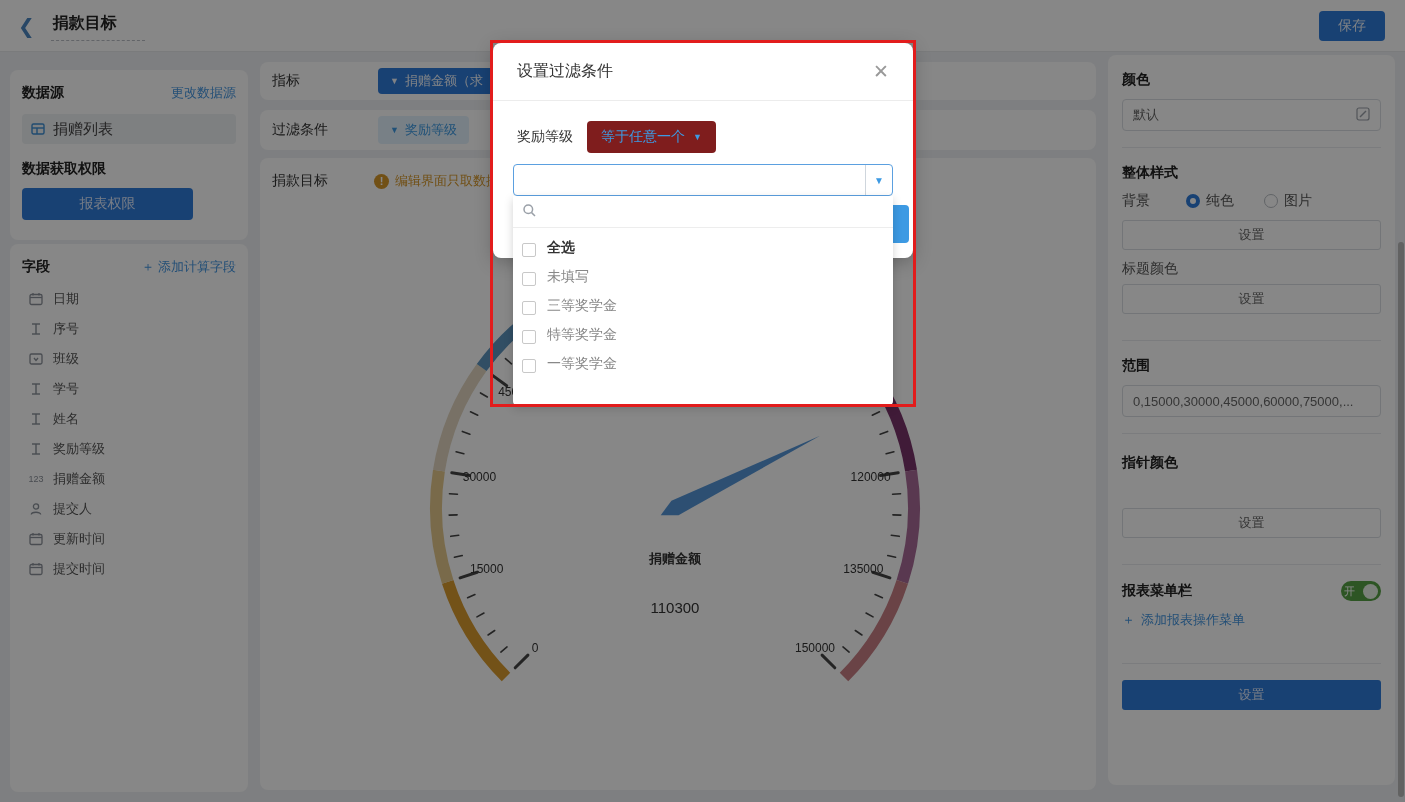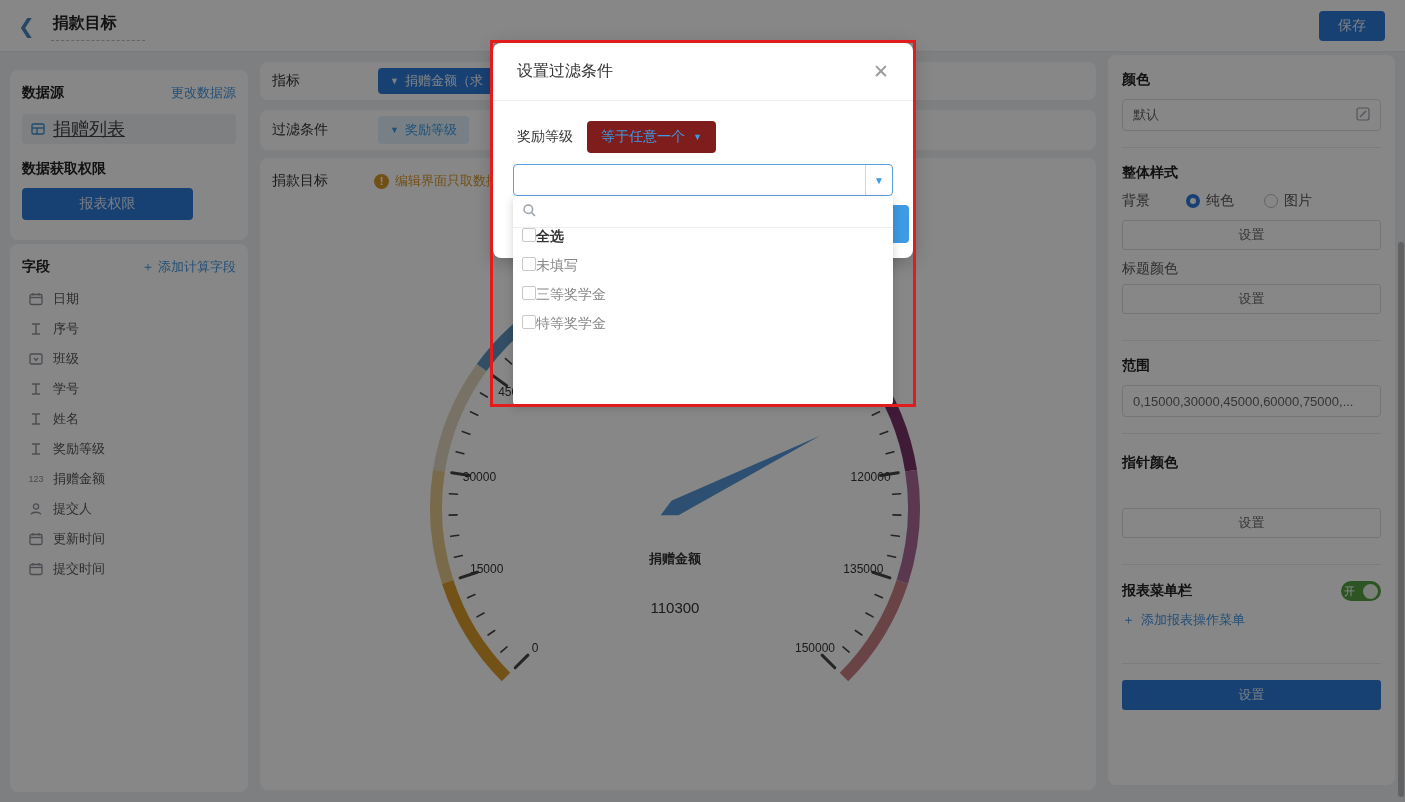--- a/index.html
+++ b/index.html
@@ -15,21 +15,21 @@
   
   .layout { position:absolute; left:0; top:52px; width:1405px; height:750px; }
   .card { background:#fff; border-radius:8px; }
 
   
   .left-col { position:absolute; left:10px; top:10px; width:238px; height:730px; }
   .card-a { position:absolute; left:0; top:8px; width:238px; height:170px; padding:14px 12px; }
   .sec-head { display:flex; align-items:center; justify-content:space-between; }
   .sec-title { font-weight:bold; color:#222; }
   .link { color:#4596e0; font-size:13px; cursor:pointer; }
-  .table-item { margin-top:12px; background:#eef1f4; border-radius:4px; height:30px; display:flex; align-items:center; padding:0 8px; gap:7px; color:#444; font-size:18px;text-decoration:underline; }
+  .table-item { margin-top:12px; background:#eef1f4; border-radius:4px; height:30px; display:flex; align-items:center; padding:0 8px; gap:7px; color:#444; font-size:15px; }
   .perm-title { font-weight:bold; color:#222; margin-top:16px; }
   .perm-btn { margin-top:10px; width:171px; height:32px; background:#2f7bd9; color:#dfeafd; border:none; border-radius:4px; font-size:14px; }
   .card-b { position:absolute; left:0; top:182px; width:238px; height:548px; padding:14px 12px; }
   .field-list { margin-top:8px; }
   .field-row { height:30px; display:flex; align-items:center; gap:9px; color:#555; font-size:13px; padding-left:6px; cursor:pointer; }
   .f-ico { width:16px; height:16px; display:inline-flex; align-items:center; justify-content:center; color:#8a9099; font-size:10px; flex:0 0 16px; }
 
   
   .main-col { position:absolute; left:260px; top:10px; width:836px; height:730px; }
   .row-card { display:flex; align-items:center; padding:0 12px; }
@@ -74,21 +74,21 @@
   .close-x { margin-left:auto; color:#999; font-size:19px; cursor:pointer; }
   .dlg-body { padding:20px 20px 0 24px; display:flex; align-items:center; gap:14px; }
   .op-pill { background:#7f1d1d; color:#3d9ae3; border-radius:4px; height:32px; display:flex; align-items:center; gap:8px; padding:0 14px; font-size:14px; cursor:pointer; }
   .op-pill .caret { font-size:9px; }
   .select-box { position:absolute; left:513px; top:164px; width:380px; height:32px; background:#fff; border:1px solid #5ba0e0; border-radius:4px; z-index:61; display:flex; }
   .select-box .val { flex:1; }
   .select-box .arrow-zone { width:27px; border-left:1px solid #cfd6dd; display:flex; align-items:center; justify-content:center; color:#3d9ae3; font-size:10px; }
   .confirm-sliver { position:absolute; left:880px; top:205px; width:29px; height:38px; background:#3d9ae3; border-radius:4px; z-index:61; }
   .dropdown { position:absolute; left:513px; top:196px; width:380px; height:209px; background:#fff; box-shadow:0 3px 10px rgba(0,0,0,0.18); border-radius:0 0 4px 4px; z-index:62; }
   .search-row { height:32px; border-bottom:1px solid #ededed; display:flex; align-items:center; padding:0 9px; gap:6px; }
-  .opt-row { height:29px; display:flex; align-items:flex-start; padding:0 9px; font-size:14px; color:#888; cursor:pointer; }
+  .opt-row { height:29px; display:flex; align-items:flex-end; gap:11px; padding:0 9px; font-size:14px; color:#888; cursor:pointer; }
   .opt-row.first { color:#333; font-weight:bold; }
   .cbox { width:14px; height:14px; border:1px solid #c8c8c8; border-radius:2px; background:#fff; flex:0 0 14px; }
   .red-annotation { position:absolute; left:490px; top:40px; width:426px; height:367px; border:3px solid #e21c1c; z-index:70; pointer-events:none; }
 
   svg text { font-family:"Liberation Sans","DejaVu Sans",sans-serif; }
 </style>
 </head>
 <body>
 
 <div class="topbar">
@@ -423,16 +423,20 @@
         <span>未填写</span>
       </div>
       <div class="opt-row">
         <span class="cbox"></span>
         <span>三等奖学金</span>
       </div>
       <div class="opt-row">
         <span class="cbox"></span>
         <span>特等奖学金</span>
       </div>
+      <div class="opt-row">
+        <span class="cbox"></span>
+        <span>一等奖学金</span>
+      </div>
     </div>
 </div>
 
 <div class="red-annotation"></div>
 
 </body></html>

